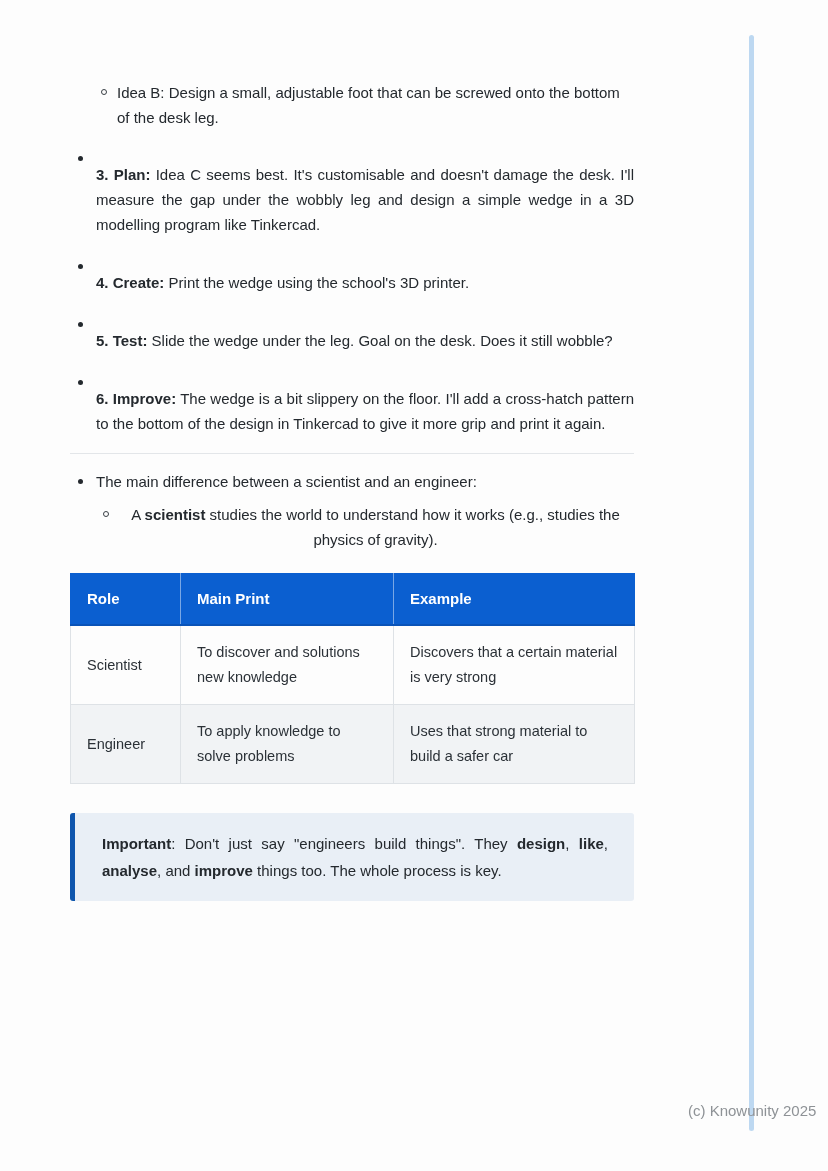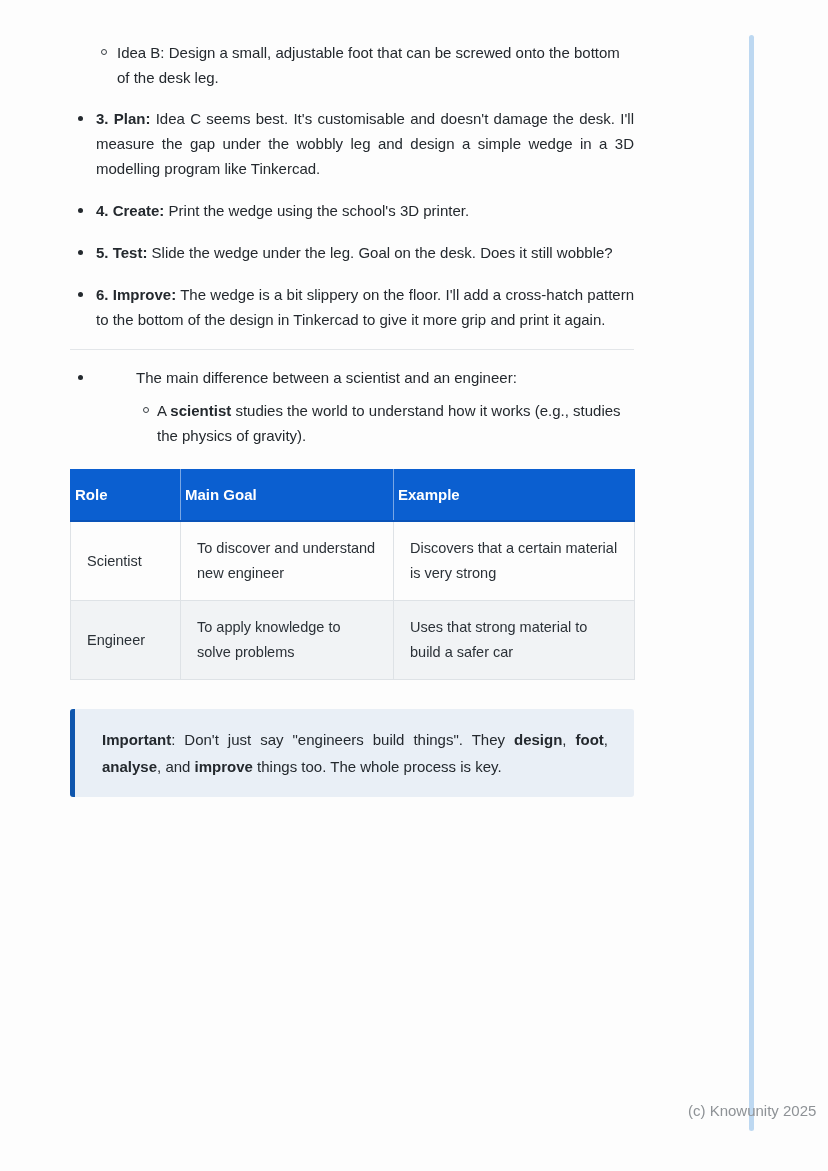--- a/index.html
+++ b/index.html
@@ -13,51 +13,51 @@
     font-size:15px;
   }
   .content { position:absolute; left:70px; top:40px; width:564px; }
   ul { list-style:none; }
   .li { display:flex; align-items:flex-start; }
   .li-text { line-height:25px; flex:1 1 auto; }
   .marker { flex:0 0 auto; }
   .dot  { width:5px; height:5px; border-radius:50%; background:#24292e; margin:10px 13px 0 8px; }
   .ring { width:6px; height:6px; border-radius:50%; border:1.5px solid #3a4046; background:transparent; margin:9px 8px 0 0; }
   .top-sub .ring { margin-left:31px; margin-right:10px; }
-  .top-sub > li { margin-bottom:9px; }
+  .top-sub > li { margin-bottom:9px;margin-top:40px; }
   .top-sub { margin-bottom:16px; }
   .steps > li { margin-bottom:17px; }
-  .steps .li-text { text-align:justify; }
+  .steps .li-text { text-align:justify;margin-top:16px; }
   hr.divider { border:none; border-top:1px solid #e3e6e9; margin-top:6px; }
   h2.section-heading {
     margin-top:26px;
     font-size:23px;
     line-height:30px;
     font-weight:bold;
     color:var(--heading-blue,#1b70c5);
     letter-spacing:.1px;
   }
   .exam-list { margin-top:15px; }
-  .sub-list { margin-top:3px; }
+  .sub-list { margin-top:3px;text-align:center; }
   .sub-list .ring { margin-left:7px; }
   .sub-list > li { margin-top:8px; }
   table.roles {
     margin-top:21px;
     width:564px;
     border-collapse:collapse;
     table-layout:fixed;
     font-size:14.5px;
   }
   table.roles th {
     background:var(--table-header-bg,#0b5fd0);
     color:#ffffff;
     font-size:15px;
     font-weight:bold;
     text-align:left;
-    padding:17px 4px;
+    padding:17px 16px;
     border:1px solid rgba(255,255,255,.45);
     border-top:none;
     border-bottom:2px solid #0a53b8;
   }
   table.roles th:first-child { border-left:1px solid var(--table-header-bg,#0b5fd0); }
   table.roles th:last-child  { border-right:1px solid var(--table-header-bg,#0b5fd0); }
   table.roles td {
     border:1px solid #dee2e6;
     padding:14px 16px;
     line-height:25px;
@@ -123,60 +123,60 @@
         <div class="li-text"><strong>6. Improve:</strong><span> The wedge is a bit slippery on the floor. I'll add a cross-hatch pattern to the bottom of the design in Tinkercad to give it more grip and print it again.</span></div>
       </li>
     </ul>
 
     <hr class="divider">
 
 
     <ul class="exam-list">
       <li class="li">
         <span class="marker dot"></span>
-        <div class="li-body" style="flex:1 1 auto;margin-left:40px;">
+        <div class="li-body" style="flex:1 1 auto;">
           <div class="li-text"><span>The main difference between a scientist and an engineer:</span></div>
           <ul class="sub-list">
             <li class="li">
               <span class="marker ring"></span>
               <div class="li-text"><span>A </span><strong>scientist</strong><span> studies the world to understand how it works (e.g., studies the physics of gravity).</span></div>
             </li>
           </ul>
         </div>
       </li>
     </ul>
 
     <table class="roles">
       <colgroup>
         <col style="width:110px">
         <col style="width:213px">
         <col style="width:241px">
       </colgroup>
       <thead>
         <tr>
           <th>Role</th>
-          <th>Main Goal</th>
+          <th>Main Print</th>
           <th>Example</th>
         </tr>
       </thead>
       <tbody>
         <tr>
           <td>Scientist</td>
-          <td>To discover and understand new engineer</td>
+          <td>To discover and solutions new knowledge</td>
           <td>Discovers that a certain material is very strong</td>
         </tr>
         <tr>
           <td>Engineer</td>
           <td>To apply knowledge to solve problems</td>
           <td>Uses that strong material to build a safer car</td>
         </tr>
       </tbody>
     </table>
 
-    <div class="callout"><strong>Important</strong><span>: Don't just say "engineers build things". They </span><strong>design</strong><span>, </span><strong>foot</strong><span>, </span><strong>analyse</strong><span>, and </span><strong>improve</strong><span> things too. The whole process is key.</span></div>
+    <div class="callout"><strong>Important</strong><span>: Don't just say "engineers build things". They </span><strong>design</strong><span>, </span><strong>like</strong><span>, </span><strong>analyse</strong><span>, and </span><strong>improve</strong><span> things too. The whole process is key.</span></div>
 
   </div>
 
   <div class="scrollbar-thumb"></div>
 
   <div class="watermark">(c) Knowunity 2025</div>
 
 </div>
 
 </body></html>

